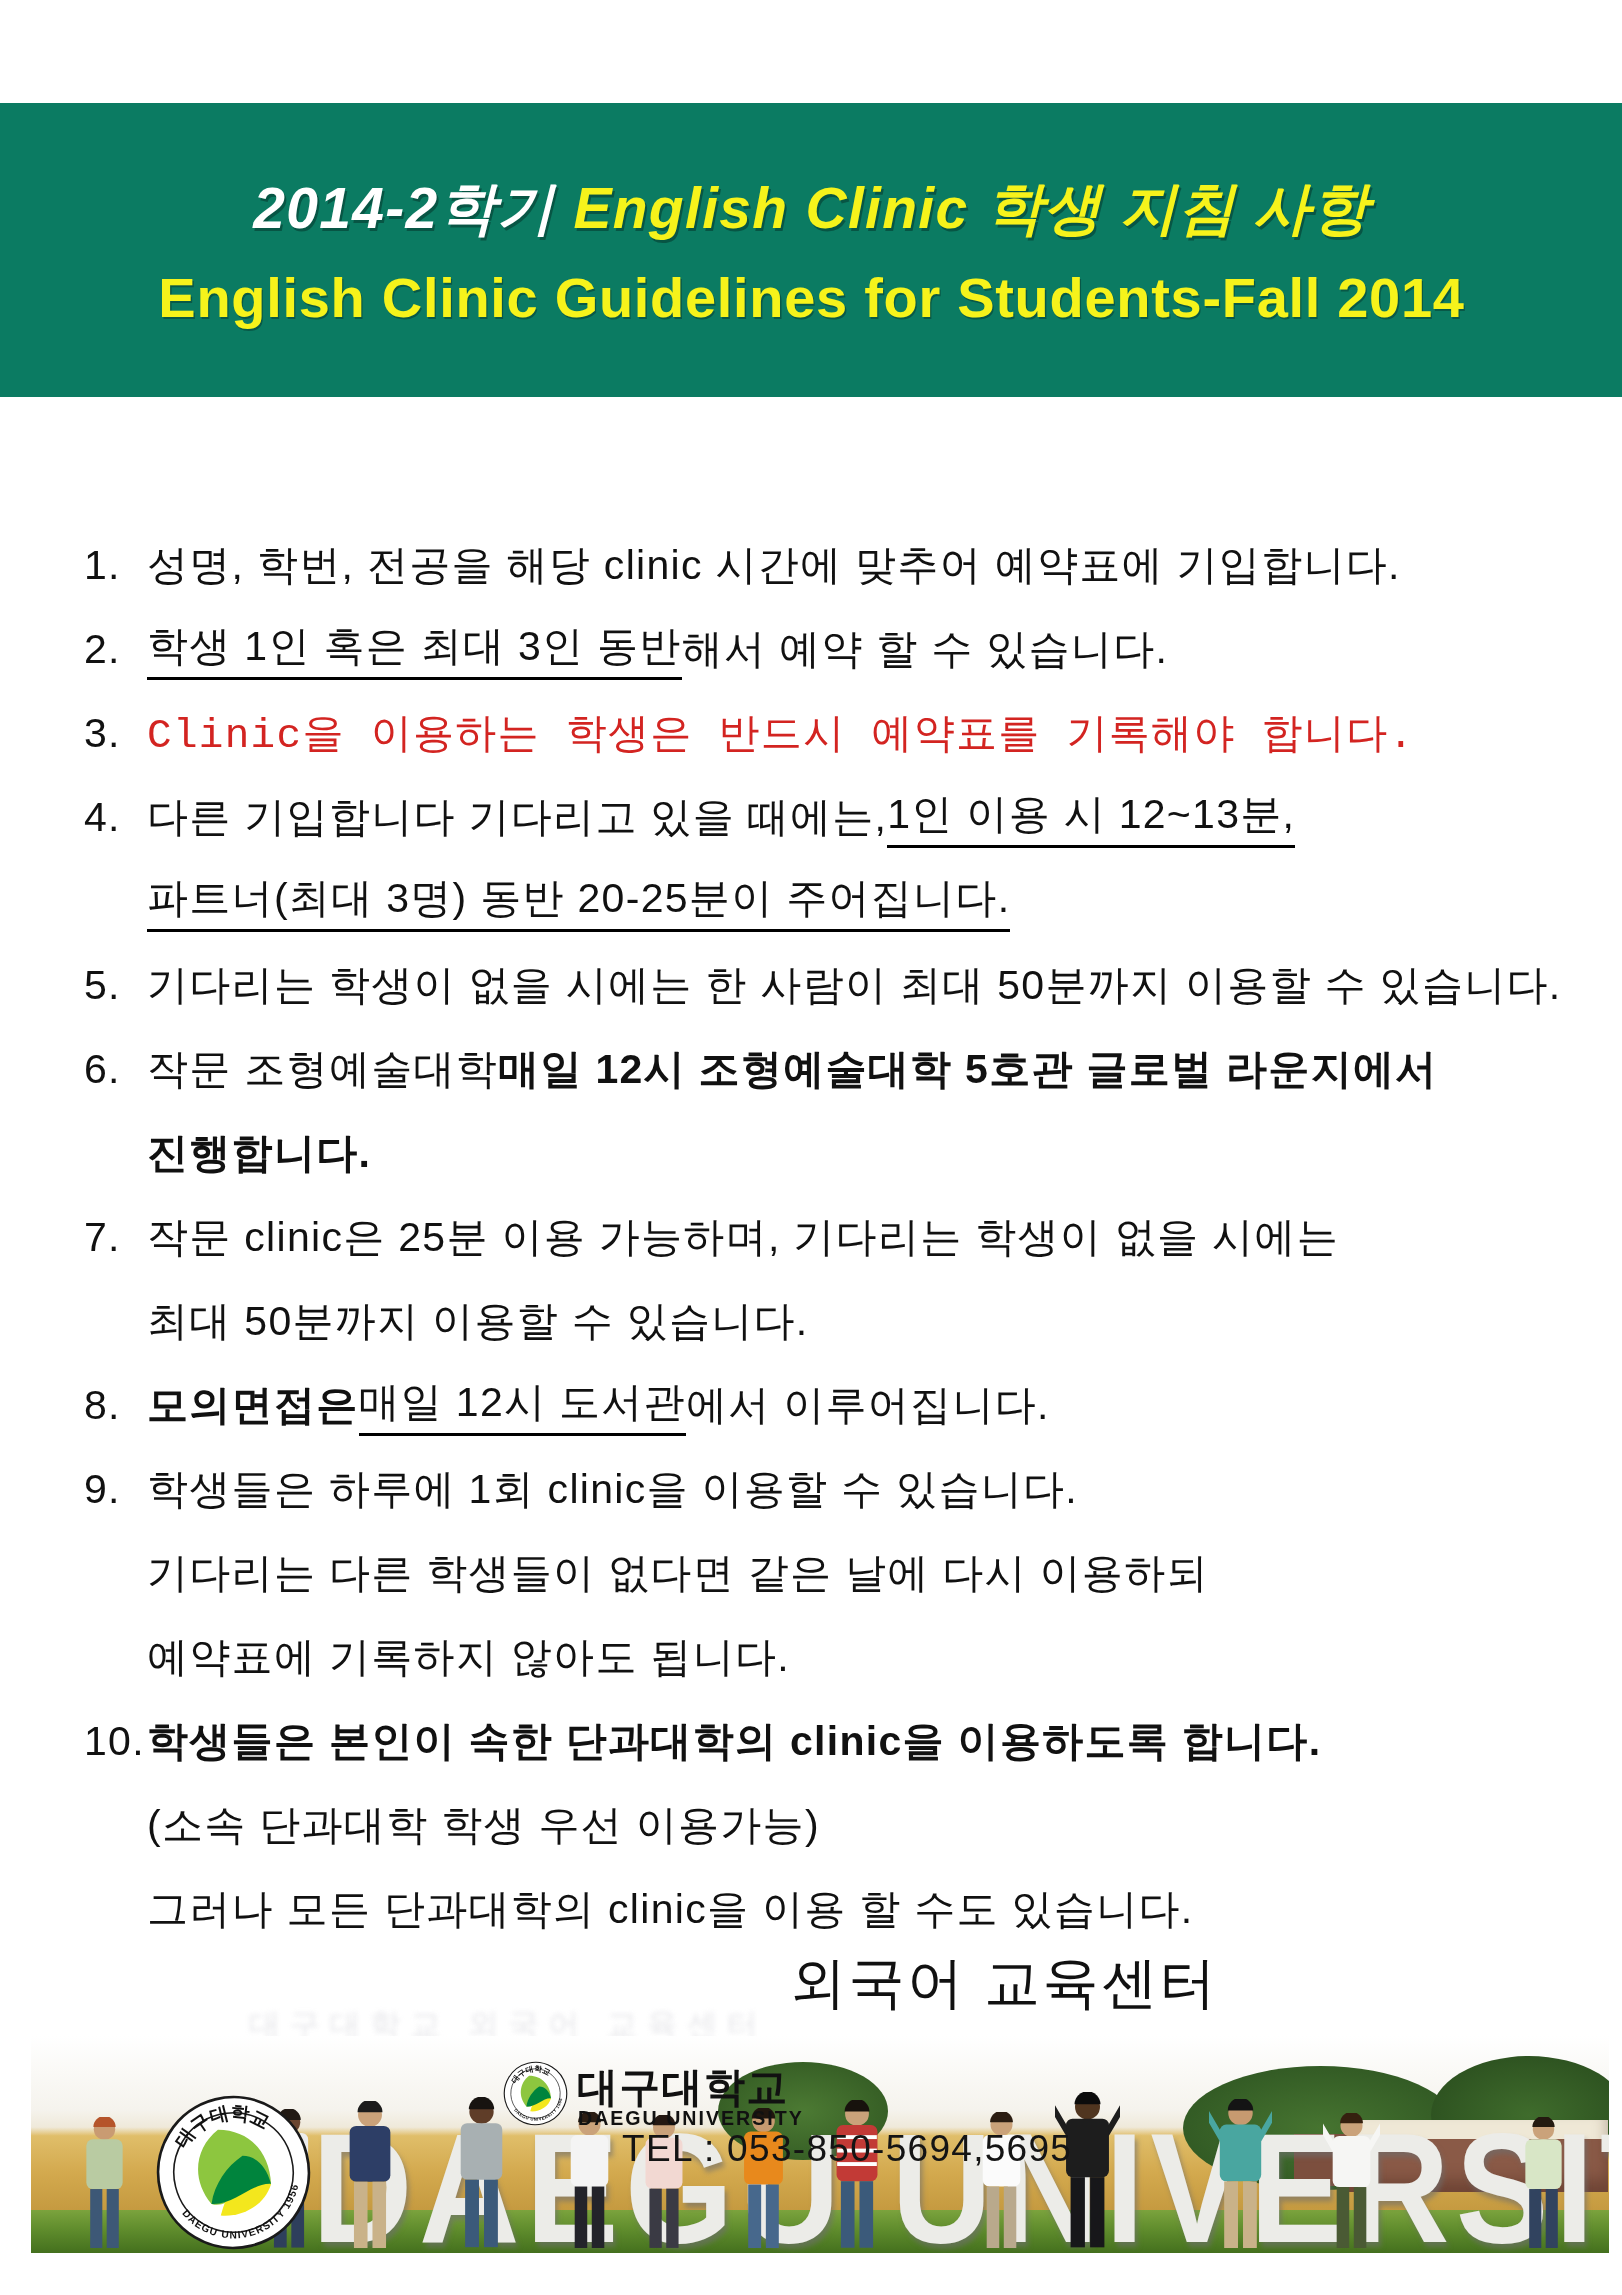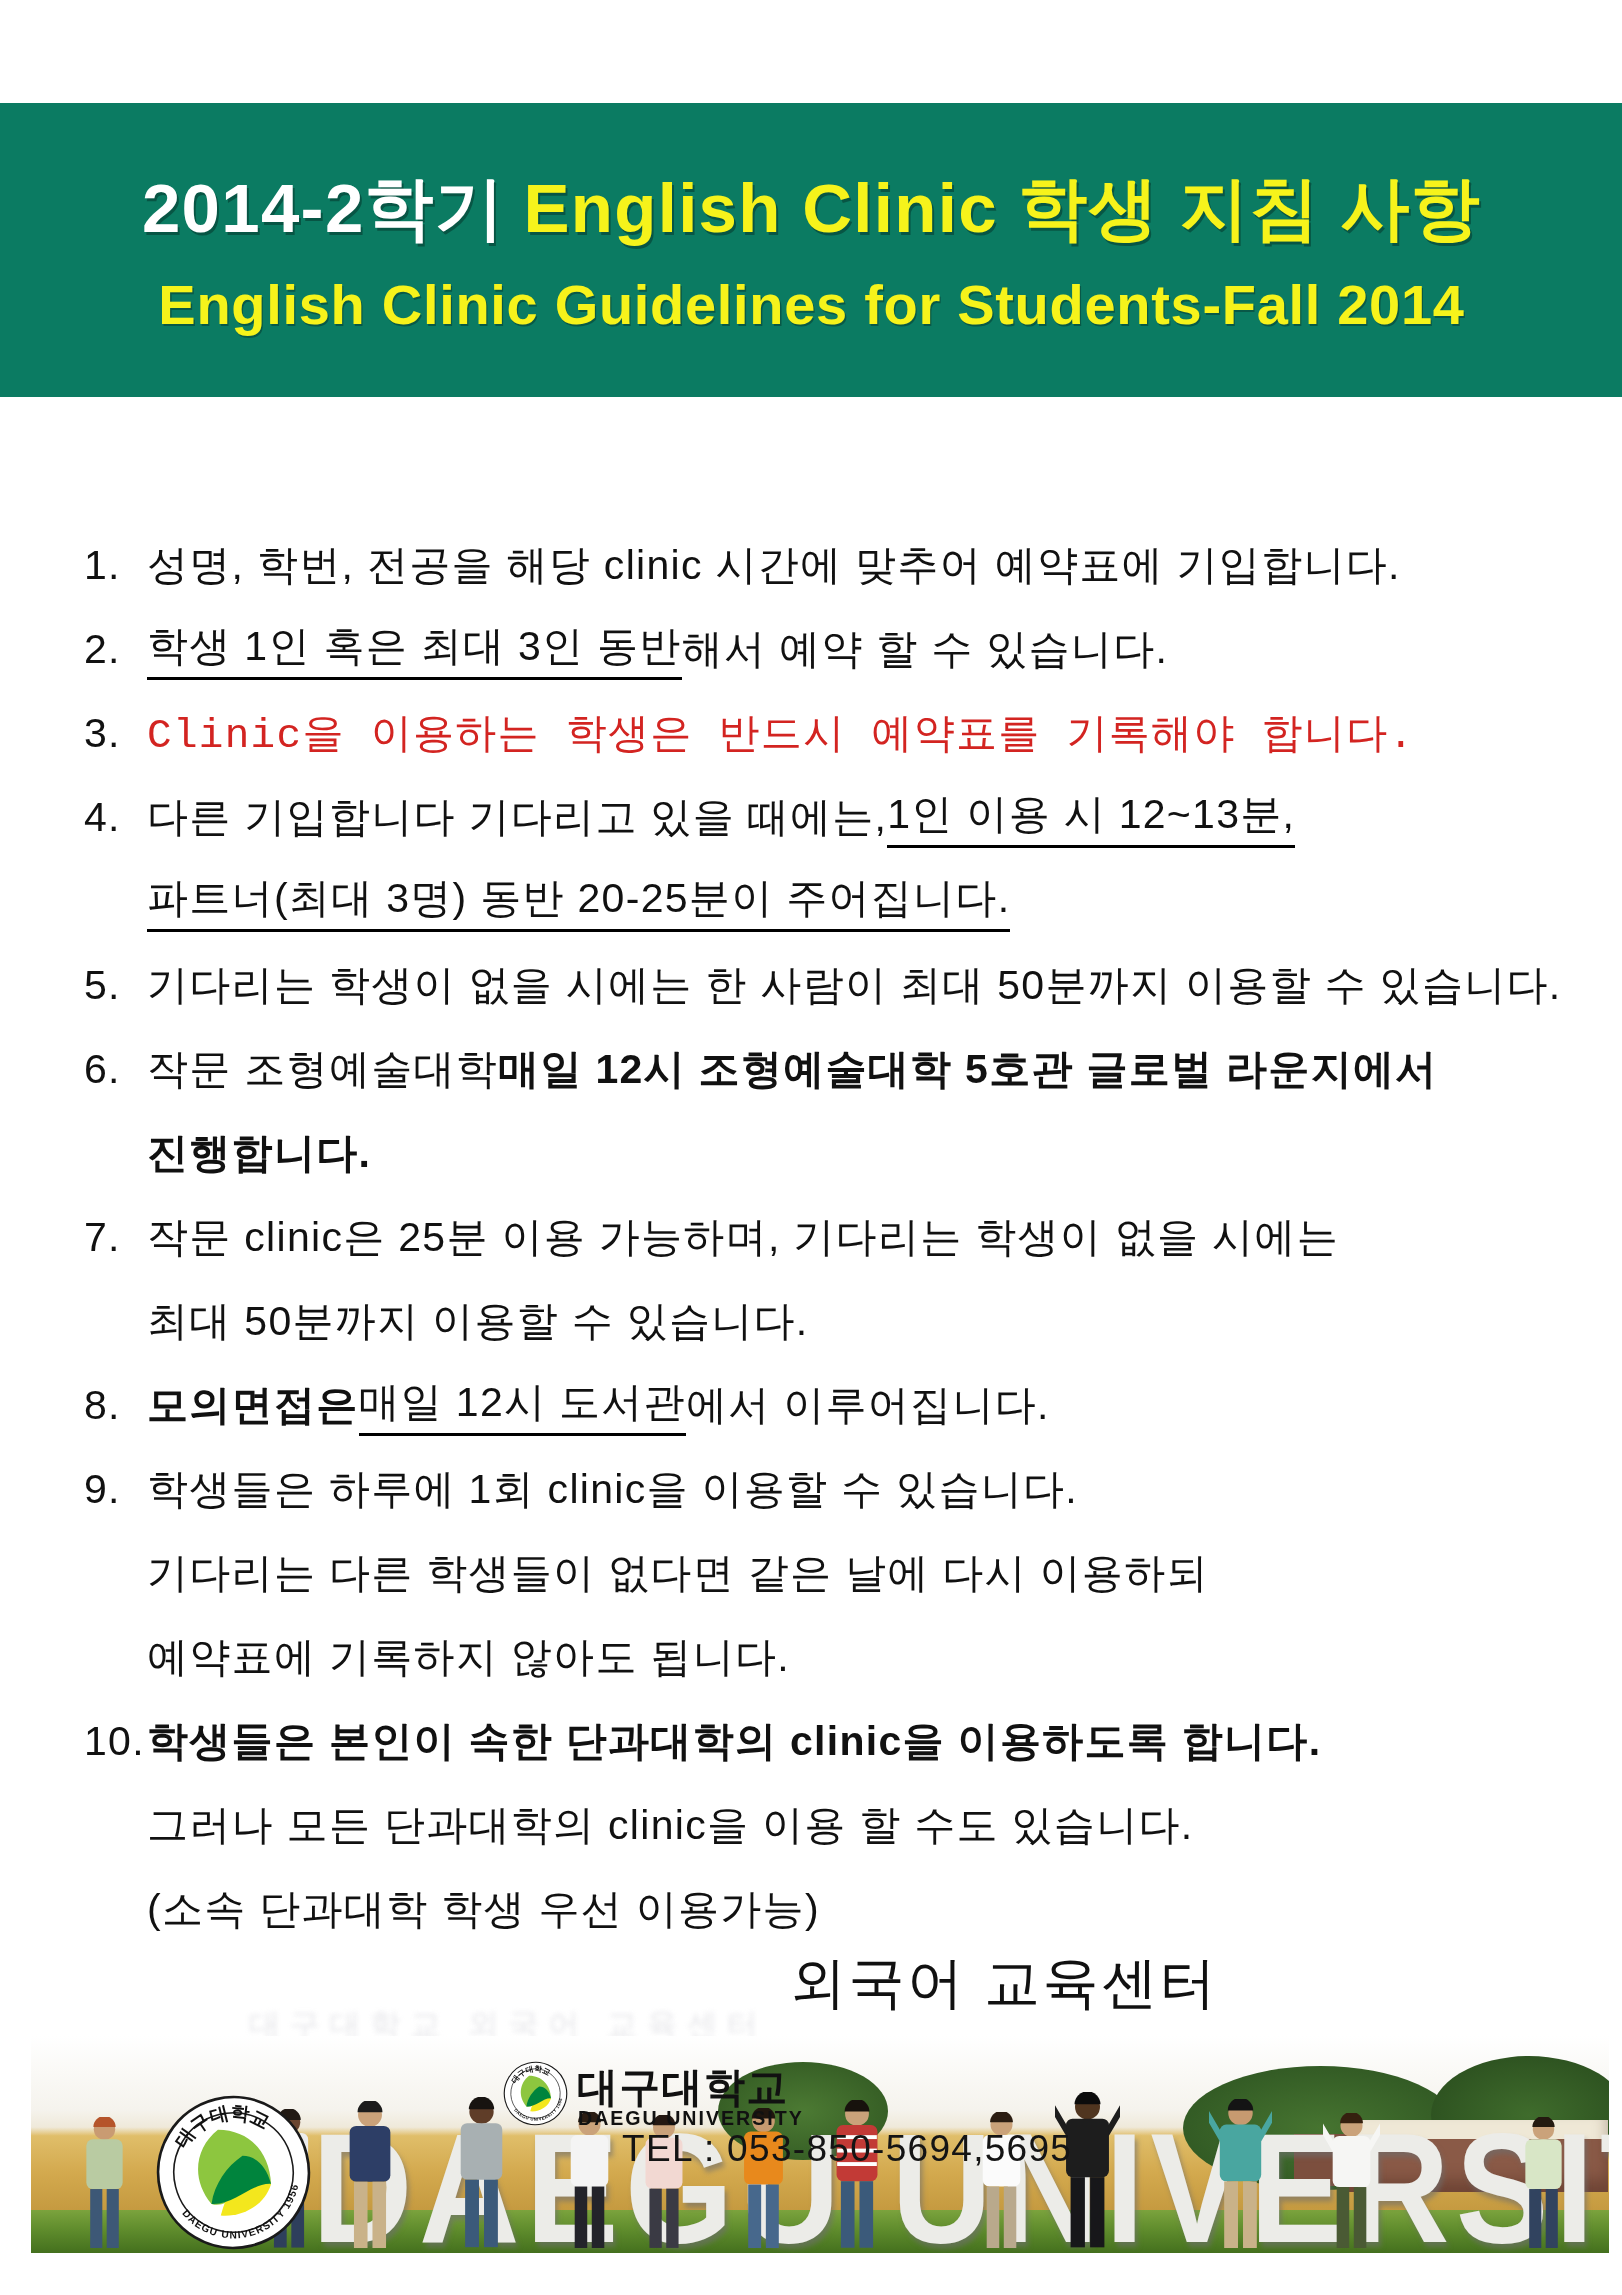--- a/index.html
+++ b/index.html
@@ -4,22 +4,22 @@
 <style>
   :root{
     --green:#0b7b62; --yellow:#f6f31b; --red:#d32421; --ink:#111;
   }
   html,body{margin:0;padding:0;background:#fff;}
   .page{position:relative;width:1623px;height:2295px;background:#fff;overflow:hidden;
         font-family:"Liberation Sans","DejaVu Sans",sans-serif;color:var(--ink);}
   
   .banner{position:absolute;left:0;top:103px;width:1623px;height:294px;background:var(--green);
           display:flex;flex-direction:column;justify-content:center;align-items:center;gap:17px;}
-  .title1{font-size:69px;font-weight:800;letter-spacing:1.3px;white-space:nowrap;
-          text-shadow:2px 2.6px 0 rgba(6,54,43,.55);}
+  .title1{font-size:57px;font-weight:800;letter-spacing:1.3px;white-space:nowrap;
+          text-shadow:2px 2.6px 0 rgba(6,54,43,.55);font-style:italic;}
   .title1 .t-white{color:#ffffff;margin-right:18.3px;}
   .title1 .t-yellow{color:var(--yellow);}
   .title2{font-size:56px;font-weight:800;letter-spacing:0.7px;color:var(--yellow);white-space:nowrap;
           text-shadow:1.3px 2px 0 rgba(6,54,43,.5);}
   
   .glist{position:absolute;left:84px;top:523px;width:1505px;}
   .g-line{height:84px;display:flex;align-items:center;white-space:nowrap;
           font-size:41px;letter-spacing:1.3px;font-weight:500;}
   .g-num{display:inline-block;min-width:63px;}
   .g-line .u{border-bottom:3.9px solid #000;padding-bottom:3px;}
@@ -123,25 +123,25 @@
       <div class="g-line">
         <span class="g-num"></span>
         <span>예약표에 기록하지 않아도 됩니다.</span>
       </div>
       <div class="g-line">
         <span class="g-num">10.</span>
         <span class="b">학생들은 본인이 속한 단과대학의 clinic을 이용하도록 합니다.</span>
       </div>
       <div class="g-line">
         <span class="g-num"></span>
+        <span>(소속 단과대학 학생 우선 이용가능)</span>
+      </div>
+      <div class="g-line">
+        <span class="g-num"></span>
         <span>그러나 모든 단과대학의 clinic을 이용 할 수도 있습니다.</span>
-      </div>
-      <div class="g-line">
-        <span class="g-num"></span>
-        <span>(소속 단과대학 학생 우선 이용가능)</span>
       </div>
     </div>
 
   <div class="ghost">대구대학교 외국어 교육센터</div>
   <div class="yellow-chip"></div>
 
   <div class="photo">
     <div class="band-wheat"></div>
     <div class="sky"></div>
     <div class="band-grass"></div>

